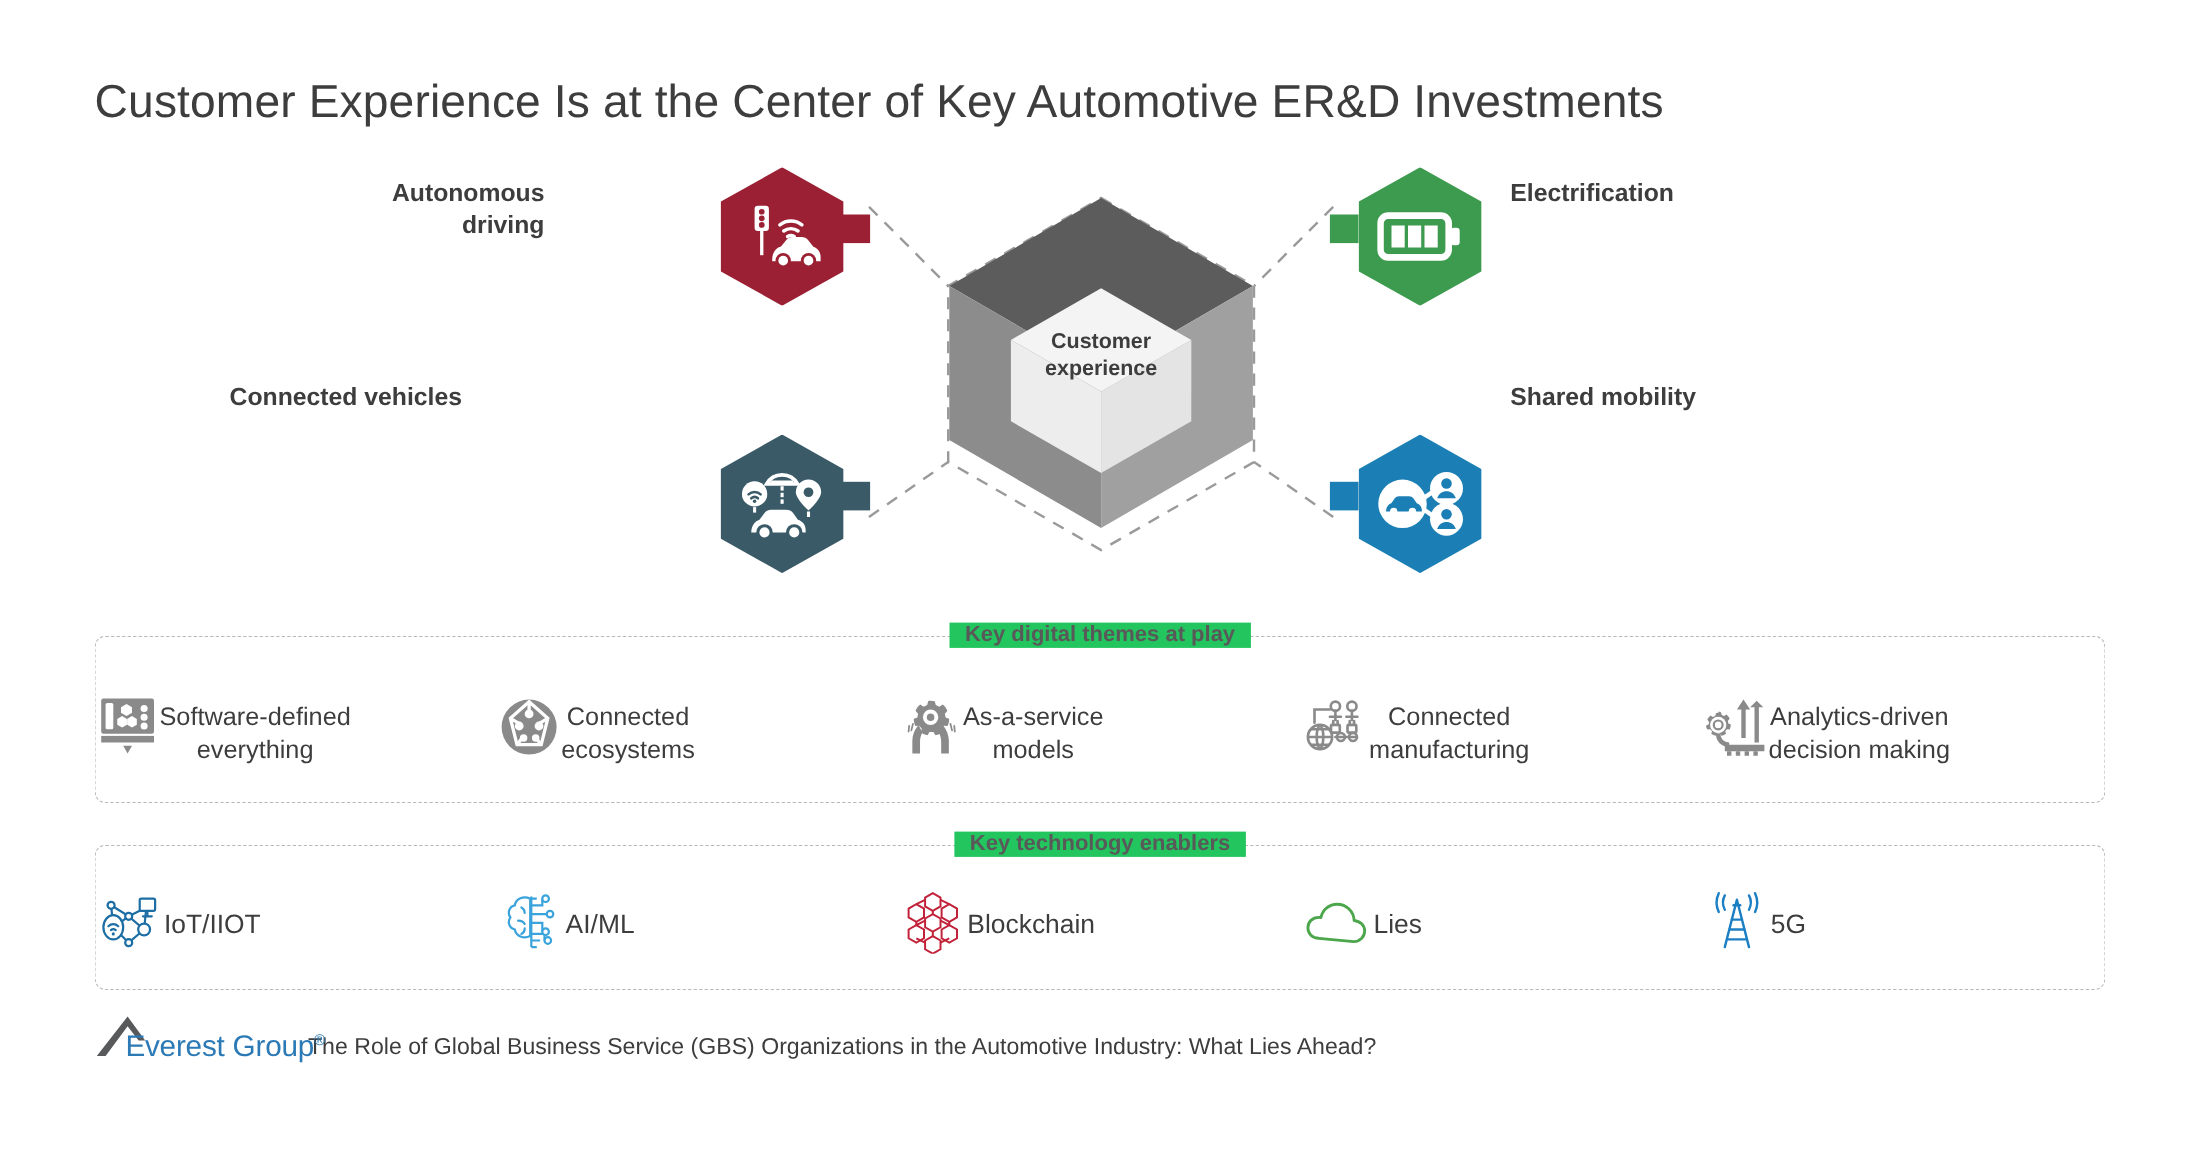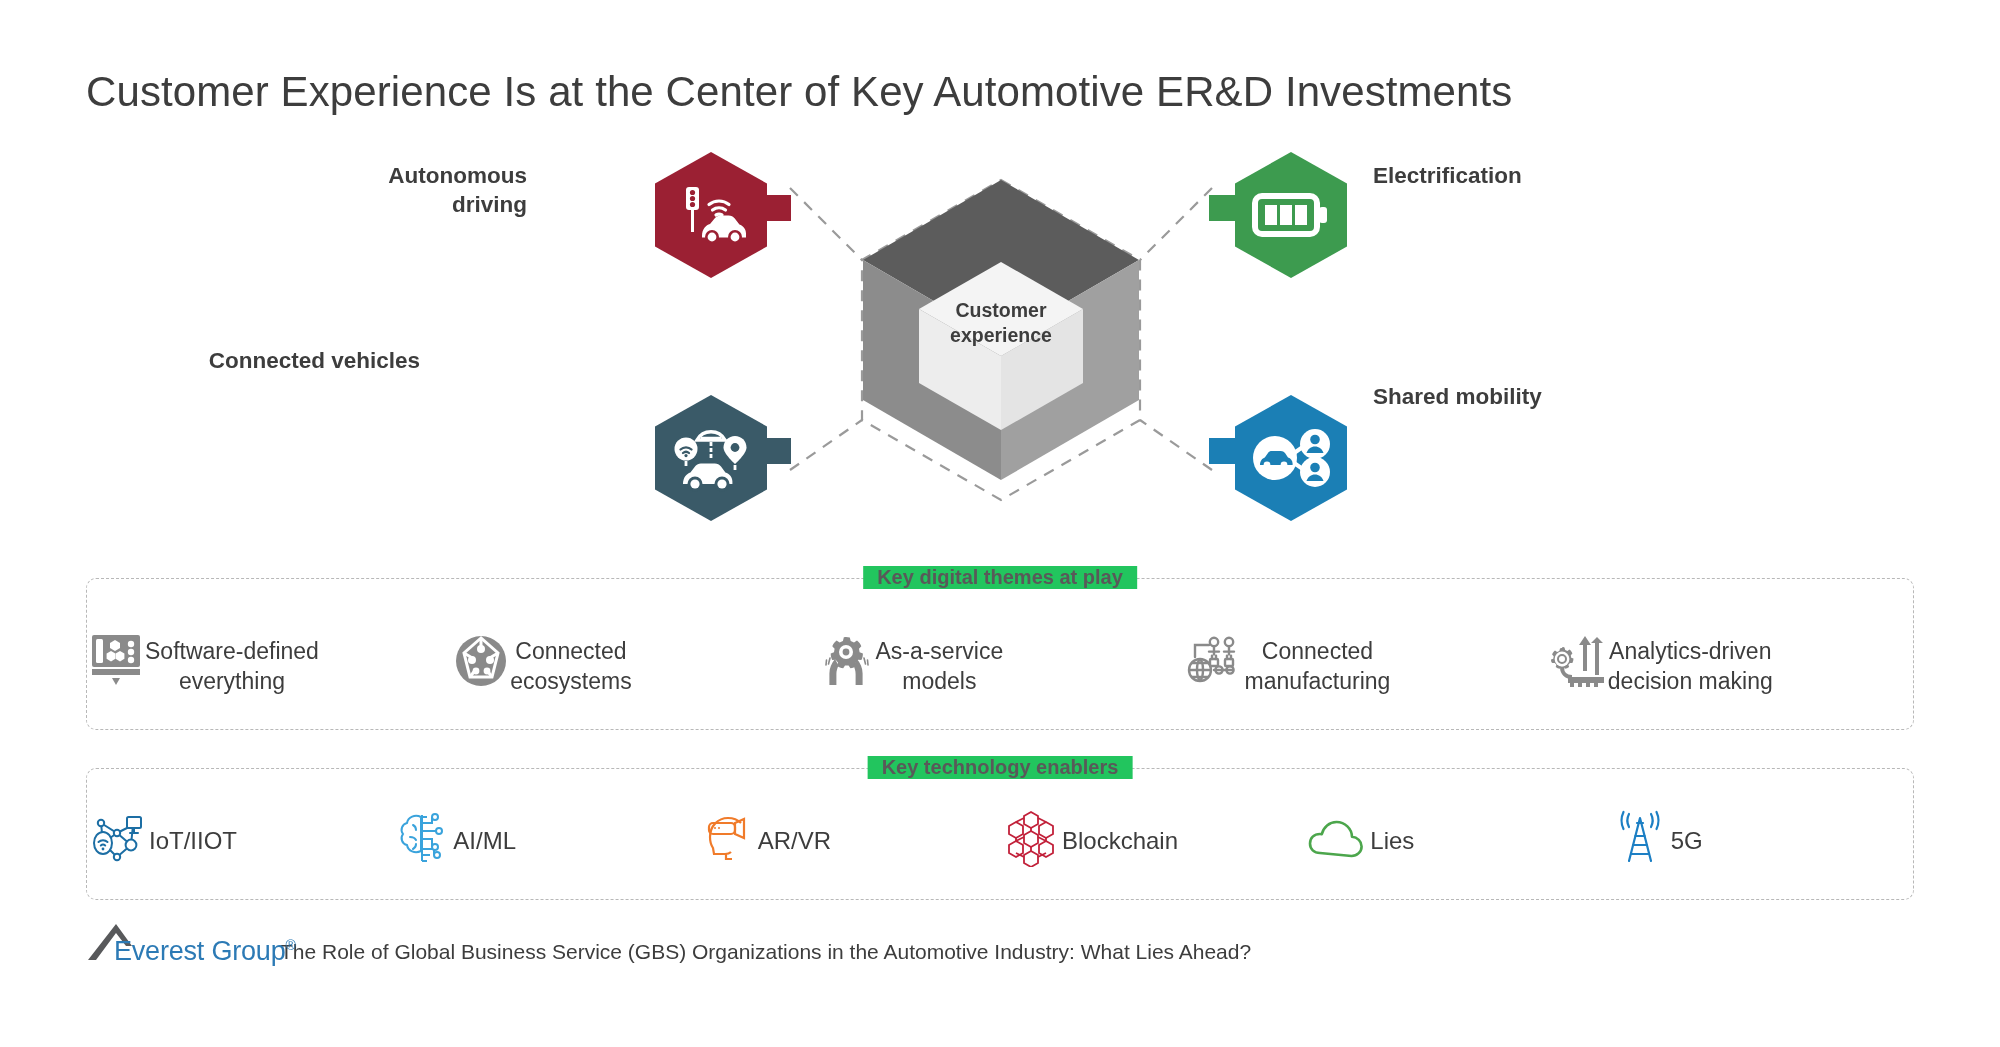--- a/index.html
+++ b/index.html
@@ -159,21 +159,21 @@
         <polygon points="278,98 278,238 140,318 140,178" fill="#a0a0a0"></polygon>
 
         <polygon points="140,100 222,147 140,194 58,147" fill="#f4f4f4"></polygon>
         <polygon points="58,147 140,194 140,268 58,221" fill="#ededed"></polygon>
         <polygon points="222,147 222,221 140,268 140,194" fill="#e4e4e4"></polygon>
       </svg>
       <div class="cube-text">Customer
 experience</div>
     </div>
 
-    <div class="node-label lbl-right" style="right:1473px; top:22px; width:260px;">Autonomous
+    <div class="node-label lbl-right" style="right:1505px; top:22px; width:260px;">Autonomous
 driving</div>
     <div class="hex" style="left:655px; top:12px; background:#9B2033;">
       <span>
         <svg width="76" height="62" viewBox="0 0 76 62" fill="#ffffff">
 
           <rect x="13" y="3" width="13" height="23" rx="3"></rect>
           <circle cx="19.5" cy="8.5" r="2.6" fill="#9B2033"></circle>
           <circle cx="19.5" cy="14.5" r="2.6" fill="#9B2033"></circle>
           <circle cx="19.5" cy="20.5" r="2.6" fill="#9B2033"></circle>
           <rect x="18" y="26" width="3" height="22"></rect>
@@ -253,21 +253,21 @@
           <circle cx="64" cy="12.5" r="4.8" fill="#1B7FB5"></circle>
           <path d="M55.5 26c1.4-4.2 4.6-6.4 8.5-6.4s7.1 2.2 8.5 6.4z" fill="#1B7FB5"></path>
 
           <circle cx="64" cy="45" r="15"></circle>
           <circle cx="64" cy="40.5" r="4.8" fill="#1B7FB5"></circle>
           <path d="M55.5 54c1.4-4.2 4.6-6.4 8.5-6.4s7.1 2.2 8.5 6.4z" fill="#1B7FB5"></path>
         </svg>
       </span>
     </div>
     <div class="connector" style="left:1209px; top:298px; background:#1B7FB5;"></div>
-    <div class="node-label lbl-left" style="left:1373px; top:207px; width:340px;margin-top:36px;">Shared mobility</div>
+    <div class="node-label lbl-left" style="left:1373px; top:207px; width:340px;">Shared mobility</div>
   </div>
 
   <div class="panel" id="themes-panel">
     <div class="panel-title">Key digital themes at play</div>
     <div class="items">
 
       <div class="item">
         <div class="ico">
           <svg width="58" height="56" viewBox="0 0 58 56" fill="#8a8a8a">
             <rect x="5" y="2" width="48" height="32" rx="2"></rect>
@@ -401,33 +401,20 @@
             <circle cx="44" cy="8" r="3" fill="#ffffff"></circle>
             <circle cx="48" cy="22" r="3" fill="#ffffff"></circle>
             <circle cx="44" cy="38" r="3" fill="#ffffff"></circle>
             <circle cx="46" cy="46" r="3" fill="#ffffff"></circle>
             <path d="M36 8h-5M36 52h-5"></path>
           </svg>
         </div>
         <div class="cap">AI/ML</div>
       </div>
 
-      <div class="item">
-        <div class="ico">
-          <svg width="62" height="58" viewBox="0 0 62 58" fill="none" stroke="#F07B2A" stroke-width="2.2">
-            <path d="M14 28c0-11 8-19 18-19 6 0 10 2 13 5"></path>
-            <path d="M14 28c0 5 1 8 3 11l1 6h12v5h6"></path>
-            <path d="M29 45c3 0 5-1 6-2"></path>
-            <rect x="13" y="14" width="26" height="11" rx="4"></rect>
-            <path d="M39 14l9-4v19l-9-4z"></path>
-            <path d="M18 19h7" stroke-width="1.6" stroke-dasharray="2 2"></path>
-          </svg>
-        </div>
-        <div class="cap">AR/VR</div>
-      </div>
 
       <div class="item">
         <div class="ico">
           <svg width="62" height="58" viewBox="0 0 62 58" fill="none" stroke="#C2213A" stroke-width="1.8">
             <g>
               <path d="M31 3l7 4v8l-7 4-7-4V7z"></path>
               <path d="M16 13l7 4v8l-7 4-7-4v-8z"></path>
               <path d="M46 13l7 4v8l-7 4-7-4v-8z"></path>
               <path d="M31 22l7 4v8l-7 4-7-4v-8z"></path>
               <path d="M16 32l7 4v8l-7 4-7-4v-8z"></path>

